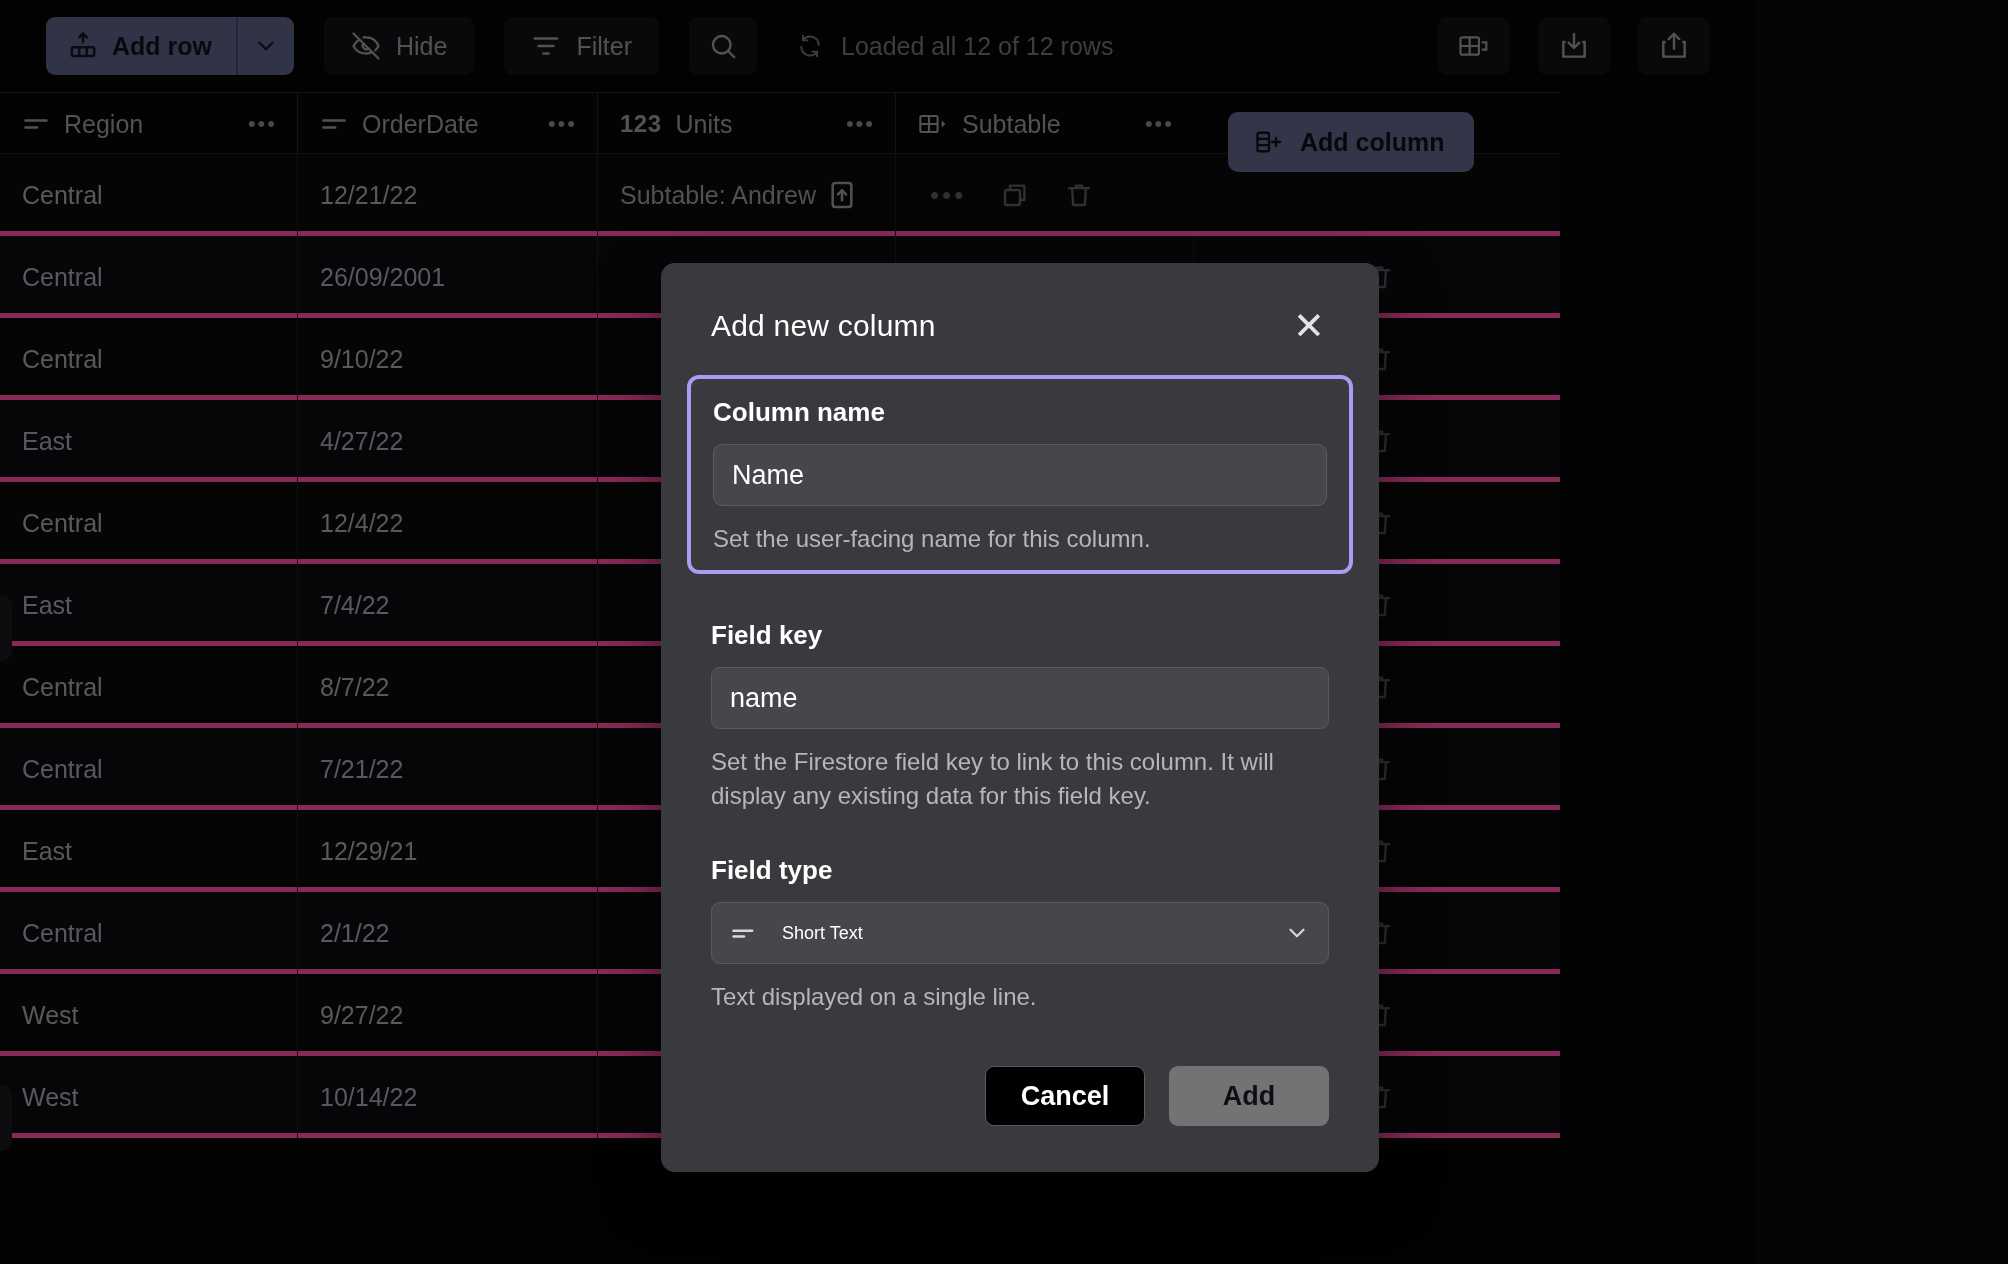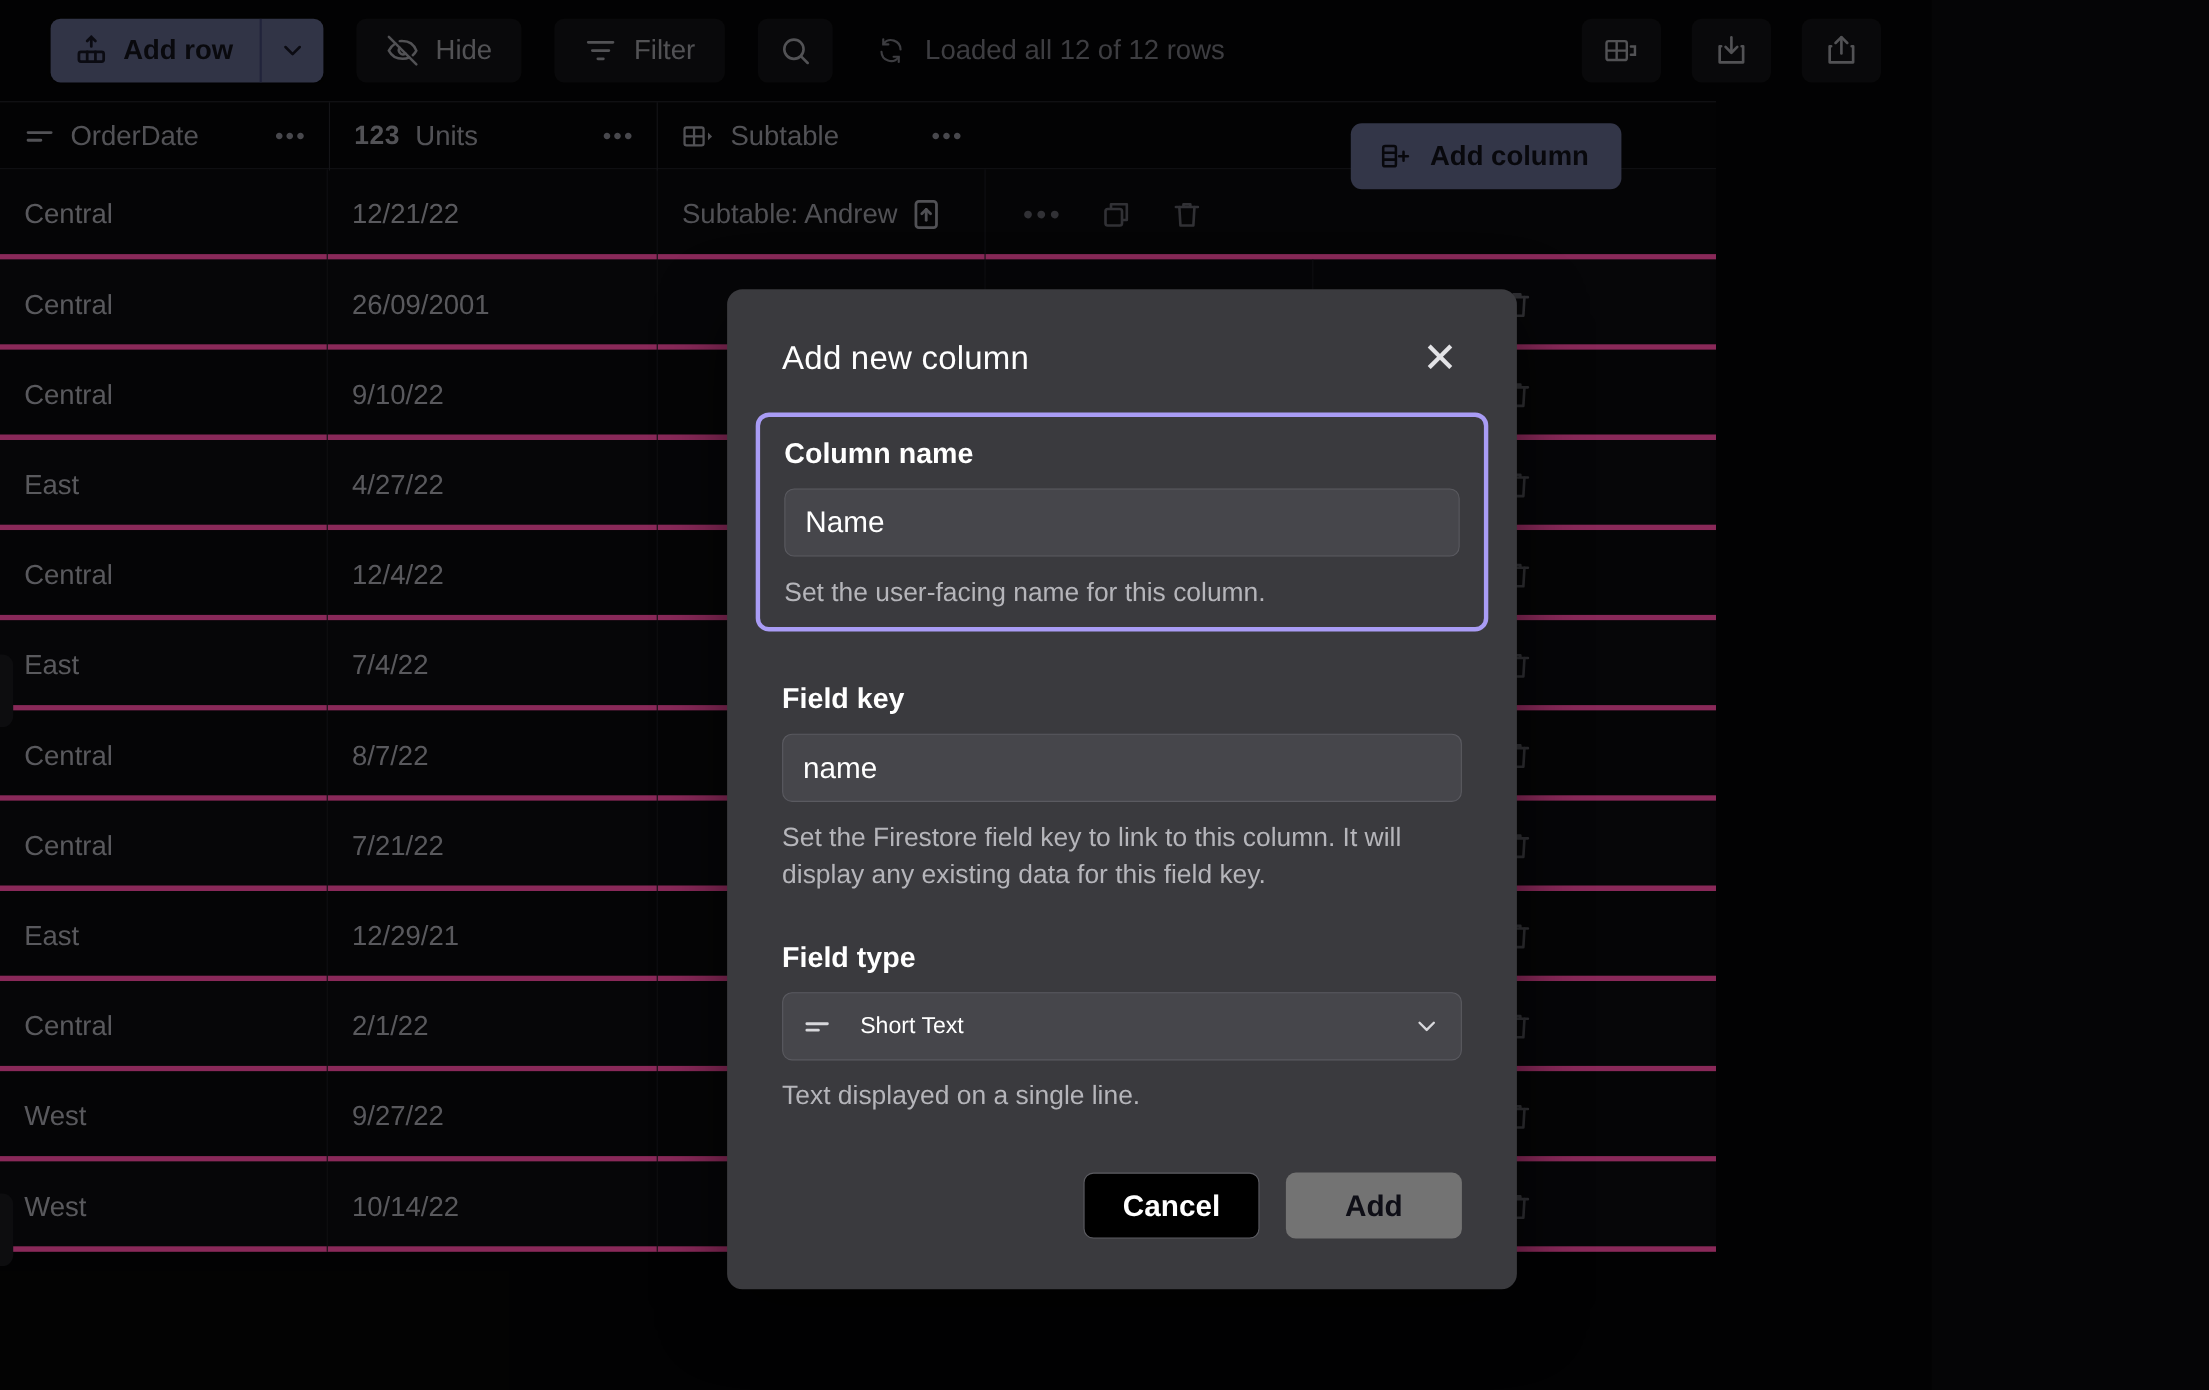--- a/index.html
+++ b/index.html
@@ -127,21 +127,21 @@
     width: 100%; height: 62px; background: #46464b; border: 1px solid #5a5a60;
     border-radius: 9px; color: #fff; font-size: 27px;
     font-family: "Liberation Sans", sans-serif; padding: 0 18px; outline: none;
   }
   .field-help { color: #b5b5ba; font-size: 24px; line-height: 1.42; margin-top: 16px; }
   .gap { height: 36px; }
 
   .select-box {
     width: 100%; height: 62px; background: #46464b; border: 1px solid #5a5a60;
     border-radius: 9px; display: flex; align-items: center; padding: 0 18px;
-    color: #fff; font-size: 21px; cursor: pointer; gap: 24px;
+    color: #fff; font-size: 18px; cursor: pointer; gap: 24px;
   }
   .select-box .sb-caret { margin-left: auto; color: #d8d8dc; }
 
   .dlg-actions {
     display: flex; justify-content: flex-end; gap: 24px;
     padding: 46px 0 46px 0;
   }
   .btn {
     height: 60px; border-radius: 9px; font-size: 27px; font-weight: 700;
     display: flex; align-items: center; justify-content: center; cursor: pointer;
@@ -248,20 +248,29 @@
             <path d="M5 9H4v11h16V9h-1"></path>
           </svg>
         </span>
       </div>
     </div>
   </div>
 
   <div class="table">
     <div class="header-row">
 
+      <div class="hcell c-region">
+        <span class="hicon">
+          <svg width="28" height="28" viewBox="0 0 24 24" fill="none" stroke="#8e8e95" stroke-width="2.2" stroke-linecap="round">
+              <path d="M3 9h18M3 15h10"></path>
+            </svg>
+        </span>
+        <span class="hlabel">Region</span>
+        <span class="hdots">•••</span>
+      </div>
 
       <div class="hcell c-date">
         <span class="hicon">
           <svg width="28" height="28" viewBox="0 0 24 24" fill="none" stroke="#8e8e95" stroke-width="2.2" stroke-linecap="round">
               <path d="M3 9h18M3 15h10"></path>
             </svg>
         </span>
         <span class="hlabel">OrderDate</span>
         <span class="hdots">•••</span>
       </div>

